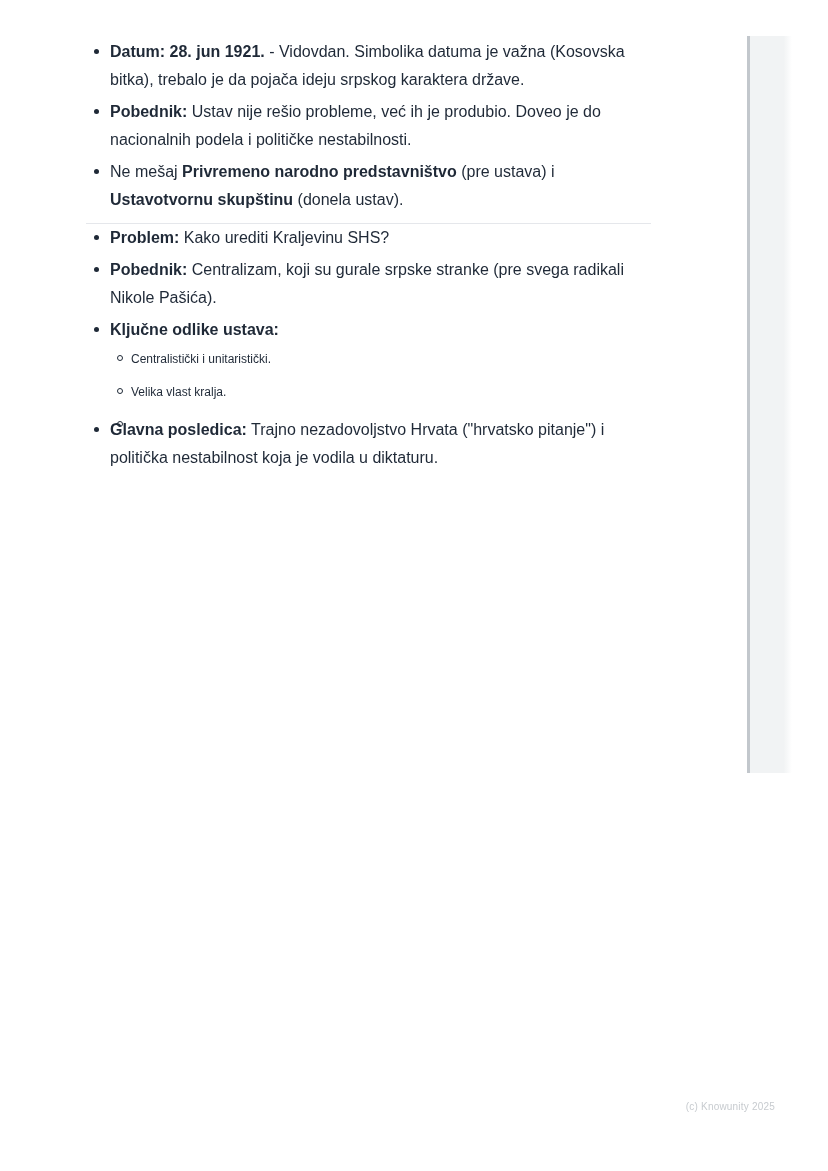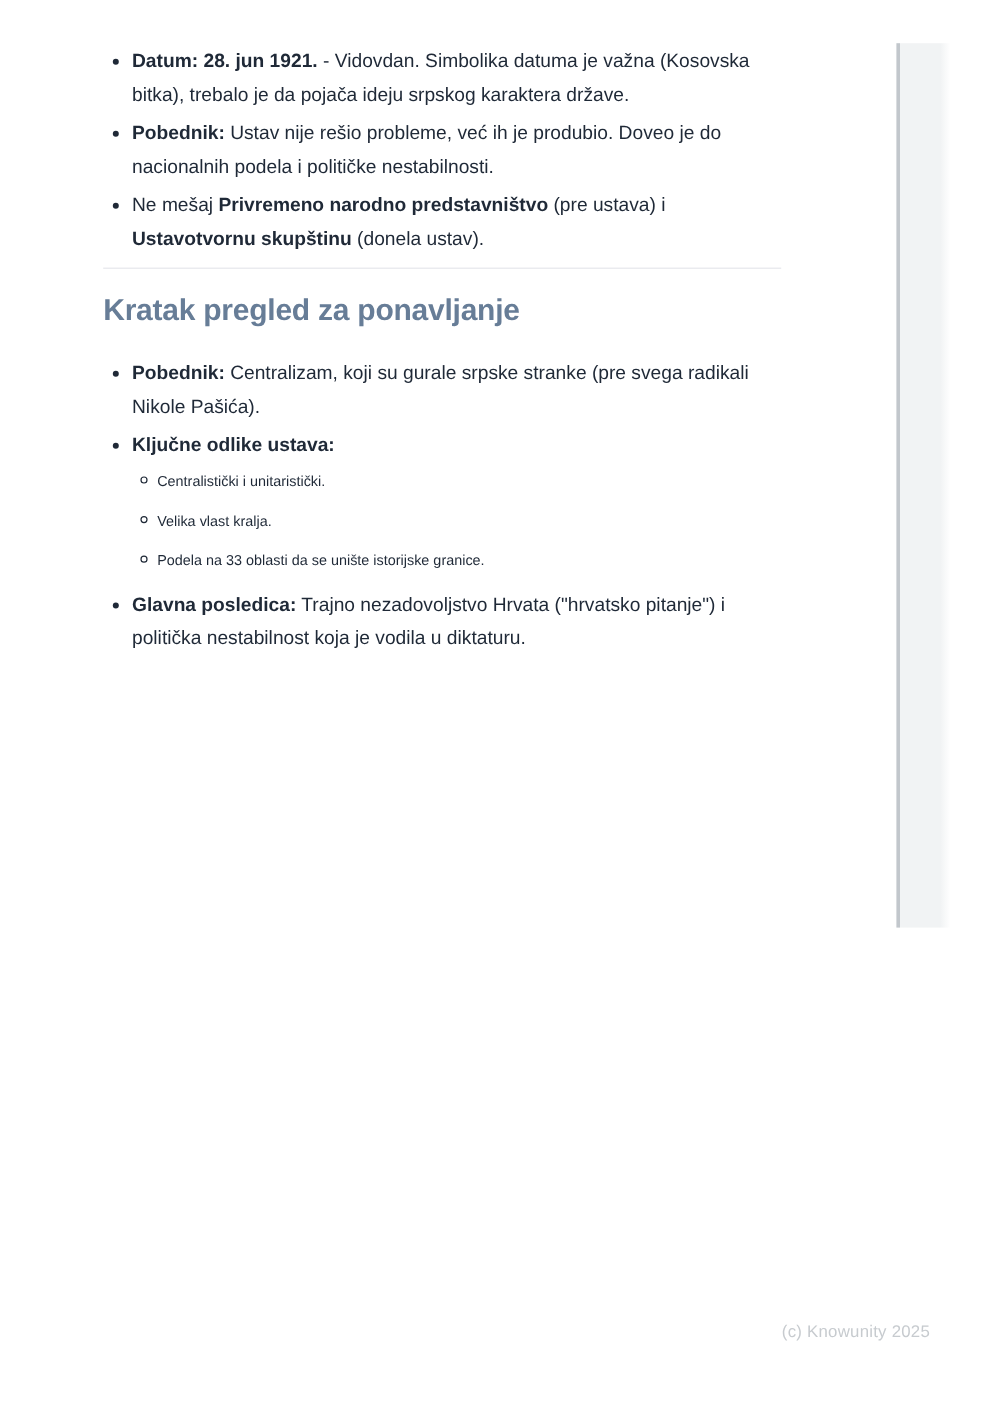--- a/index.html
+++ b/index.html
@@ -32,21 +32,21 @@
   }
   ul.sublist{list-style:none;margin:0 0 10px 0;padding:1px 0 0 21px;}
   ul.sublist > li{
     position:relative;font-size:12px;line-height:28px;margin:0 0 5px 0;
   }
   .circle{
     position:absolute;left:-14px;top:10px;width:6px;height:6px;
     border-radius:50%;border:1.5px solid var(--body-text);background:transparent;
   }
   .footer{
-    position:absolute;top:1101px;right:53px;font-size:14px;
+    position:absolute;top:1101px;right:53px;font-size:10px;
     color:var(--footer-text);letter-spacing:0.2px;
   }
   .side-track{
     position:absolute;left:747px;top:36px;width:45px;height:737px;
     background:linear-gradient(to right,var(--track-fill) 0%,var(--track-fill) 80%,var(--page-bg) 100%);
     border-left:3px solid var(--track-edge);
   }
 </style>
 </head>
 <body>
@@ -54,29 +54,29 @@
 <div class="doc">
 
   <ul class="blist">
     <li><span class="dot"></span><span class="b">Datum: 28. jun 1921.</span><span> - Vidovdan. Simbolika datuma je važna (Kosovska bitka), trebalo je da pojača ideju srpskog karaktera države.</span></li>
     <li><span class="dot"></span><span class="b">Pobednik:</span><span> Ustav nije rešio probleme, već ih je produbio. Doveo je do nacionalnih podela i političke nestabilnosti.</span></li>
     <li><span class="dot"></span><span>Ne mešaj </span><span class="b">Privremeno narodno predstavništvo</span><span> (pre ustava) i </span><span class="b">Ustavotvornu skupštinu</span><span> (donela ustav).</span></li>
   </ul>
 
   <hr class="sep">
 
-  <h2 class="sec">Kratak pregled za ponavljanje</h2>
 
   <ul class="blist">
+    <li><span class="dot"></span><span class="b">Problem:</span><span> Kako urediti Kraljevinu SHS?</span></li>
     <li><span class="dot"></span><span class="b">Pobednik:</span><span> Centralizam, koji su gurale srpske stranke (pre svega radikali Nikole Pašića).</span></li>
     <li><span class="dot"></span><span class="b">Ključne odlike ustava:</span>
       <ul class="sublist">
         <li><span class="circle"></span><span>Centralistički i unitaristički.</span></li>
         <li><span class="circle"></span><span>Velika vlast kralja.</span></li>
-        <li><span class="circle"></span><span>Podela na 33 oblasti da se unište istorijske granice.</span></li>
+        <li><span class="circle"></span></li>
       </ul>
     </li>
     <li><span class="dot"></span><span class="b">Glavna posledica:</span><span> Trajno nezadovoljstvo Hrvata ("hrvatsko pitanje") i politička nestabilnost koja je vodila u diktaturu.</span></li>
   </ul>
 
 </div>
 
 <div class="side-track"></div>
 
 <div class="footer">(c) Knowunity 2025</div>

